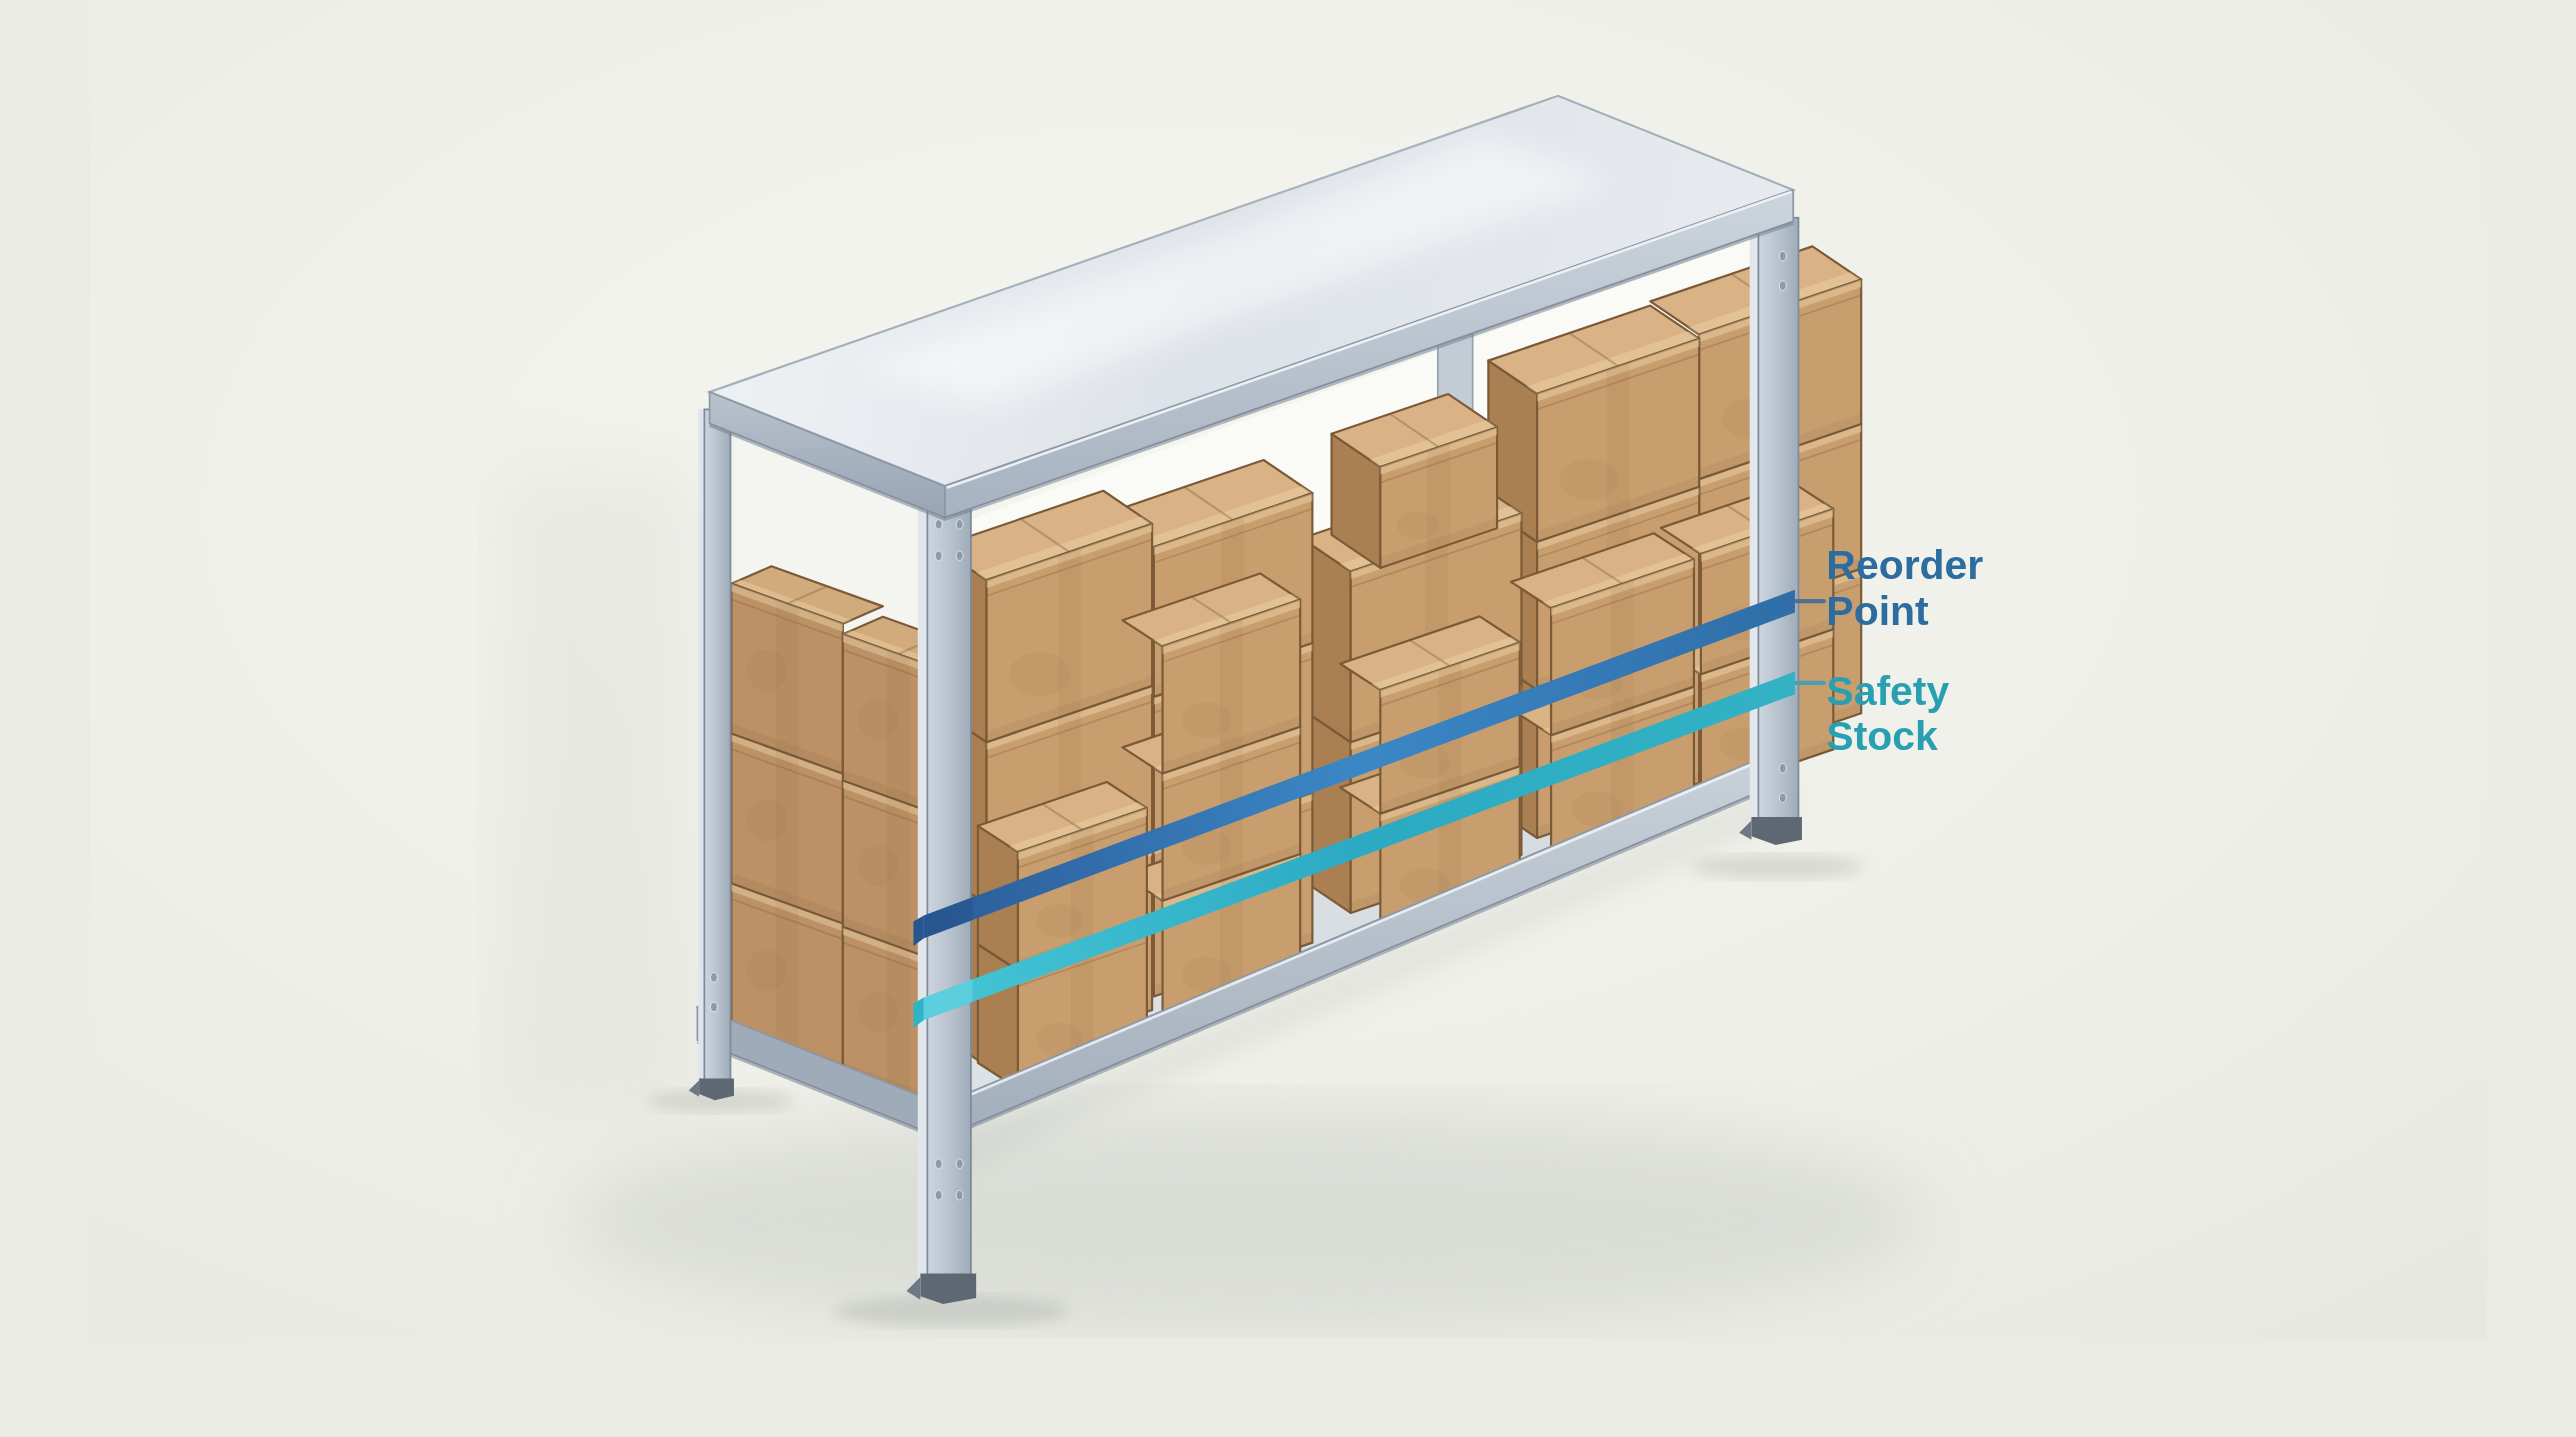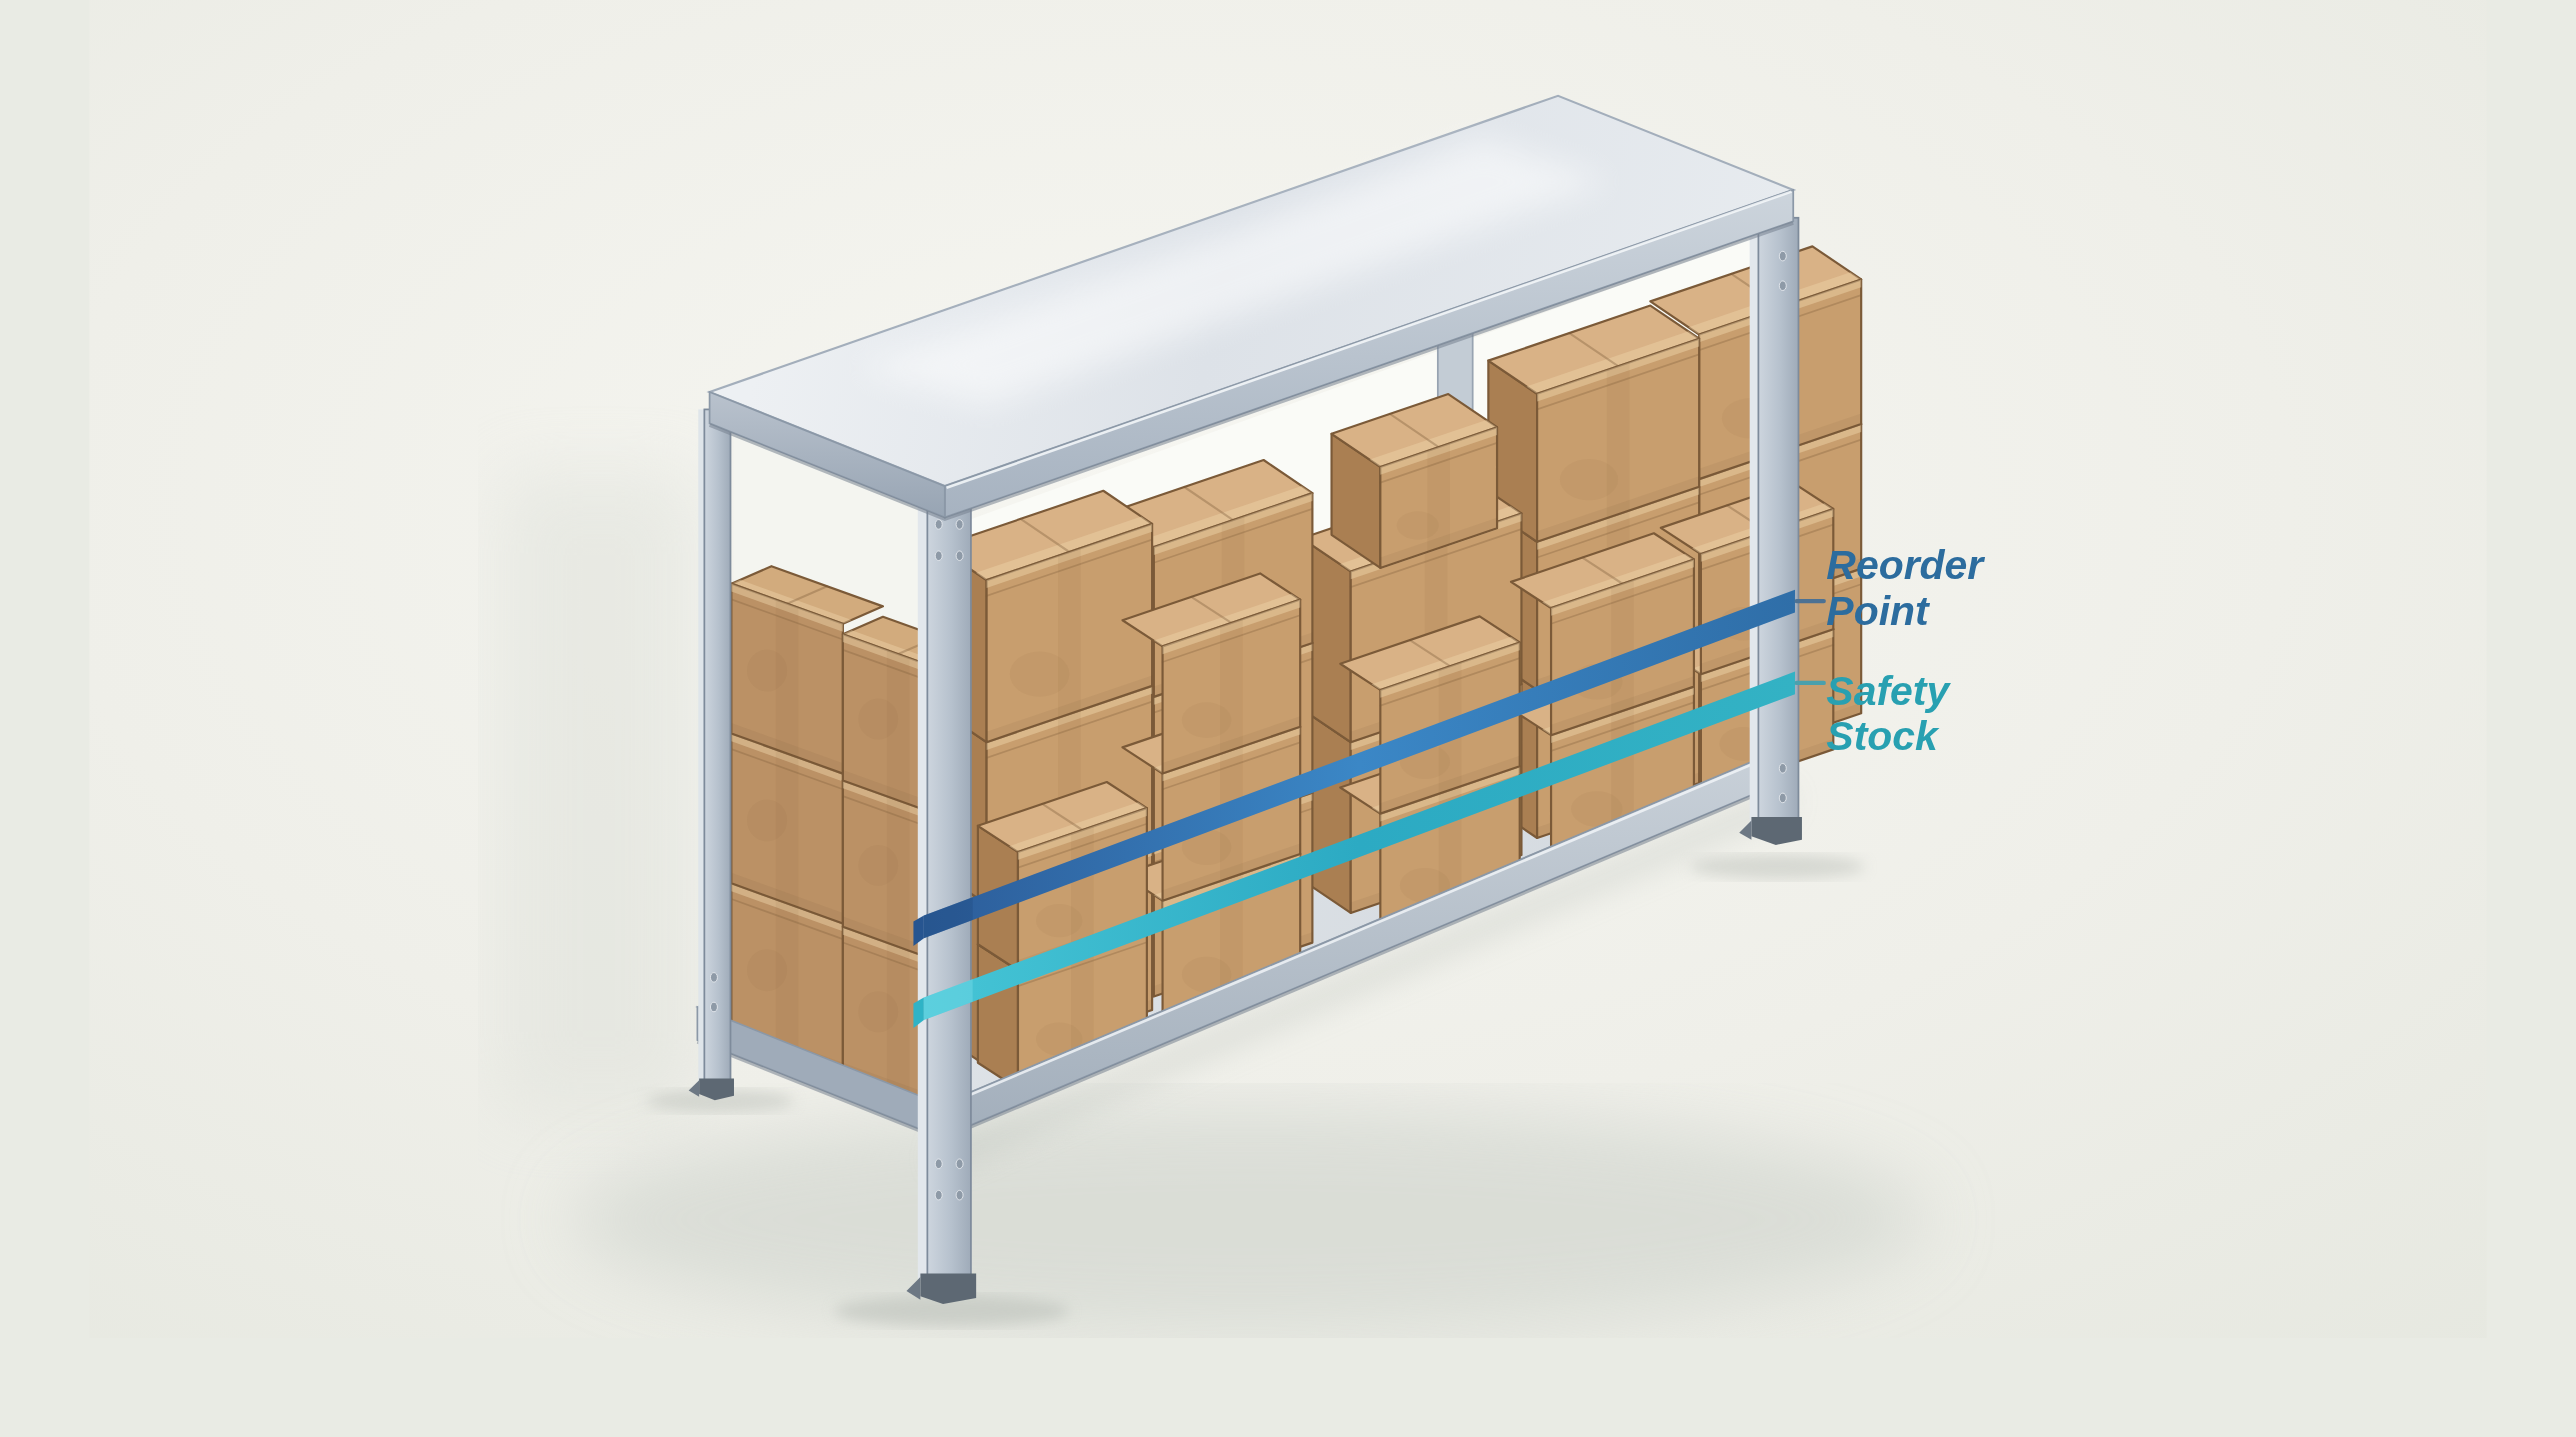--- a/index.html
+++ b/index.html
@@ -2,21 +2,20 @@
 <html style="font-size:15px"><head>
 <meta charset="utf-8">
 <style>
   html, body { margin: 0; padding: 0; background: #e9ebe4; }
   .stage {
     position: relative;
     width: 2576px;
     height: 1338px;
     overflow: hidden;
     font-family: "Liberation Sans", "DejaVu Sans", sans-serif;
-    font-style: italic;
   }
   .stage svg { display: block; width: 100%; height: 100%; }
   .anno-label {
     font-family: "Liberation Sans", "DejaVu Sans", sans-serif;
     font-size: 47px;
     font-weight: 600;
     letter-spacing: 0px;
   }
 </style>
 </head>

